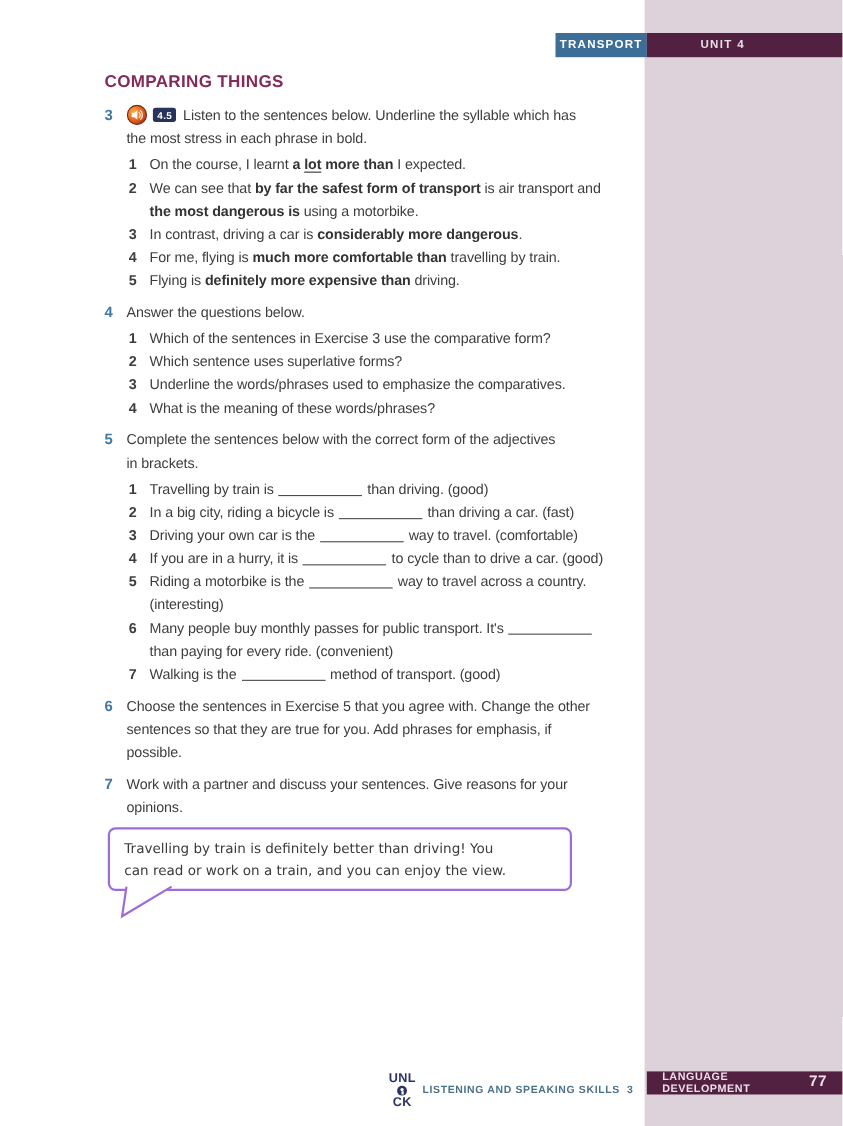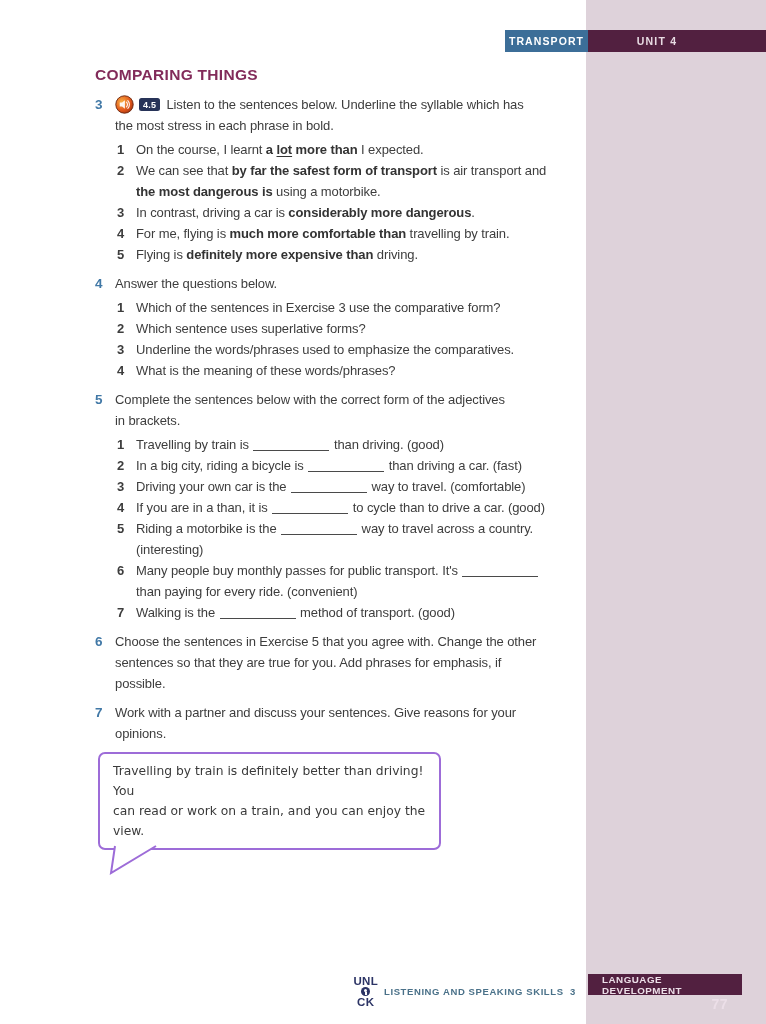--- a/index.html
+++ b/index.html
@@ -23,35 +23,35 @@
   .items{margin-top:3px;}
   .item{display:grid;grid-template-columns:19px 1fr;margin-left:22px;}
   .item-num{font-weight:700;font-size:13px;line-height:21px;color:#3d3d3d;}
   .b{font-weight:700;color:#333;}
   .bu{font-weight:700;color:#333;text-decoration:underline;text-underline-offset:2px;text-align:center;}
   .blank{display:inline-block;width:76px;height:12px;border-bottom:1.4px solid #4a4a4a;vertical-align:-2px;margin:0 1px;}
   .audio-group{display:inline-flex;align-items:center;gap:5px;margin-right:6px;vertical-align:-5px;}
   .spk{width:19px;height:19px;display:block;}
   .track{background:var(--badge_navy,#273358);color:#fff;font-size:9px;font-weight:700;padding:1.5px 4px;
     border-radius:2.5px;letter-spacing:0.3px;line-height:10px;}
-  .bubble{margin-top:7px;margin-left:3px;width:343px;border:2px solid var(--bubble_purple,#9d6cd8);border-radius:7px;
+  .bubble{margin-top:7px;margin-left:3px;width:422px;border:2px solid var(--bubble_purple,#9d6cd8);border-radius:7px;
     padding:7px 10px 7px 13px;position:relative;background:#fff;font-family:"DejaVu Sans",sans-serif;
     font-size:12.3px;line-height:20px;color:#3a3a3a;box-sizing:border-box;}
   .tail{position:absolute;left:10px;bottom:-27px;width:50px;height:29px;overflow:visible;}
   .tail .fillp{fill:#fff;}
   .tail .strokep{fill:none;stroke:var(--bubble_purple,#9d6cd8);stroke-width:2;}
   .footer-left{position:absolute;top:975px;right:190px;display:flex;align-items:center;gap:6px;white-space:nowrap;}
   .brand{color:#2c3465;font-weight:700;font-size:11.5px;letter-spacing:0.3px;display:inline-flex;align-items:center;flex-direction:column;}
   .logo-o{width:9px;height:9px;border-radius:50%;background:#2c3465;display:inline-block;margin:0 1px;position:relative;}
   .logo-o::after{content:'';position:absolute;left:3px;top:2px;width:3px;height:3px;background:#fff;border-radius:50%;}
   .logo-o::before{content:'';position:absolute;left:3.7px;top:4.5px;width:2px;height:3px;background:#fff;}
   .series{color:#4a7189;font-size:9.5px;letter-spacing:0.6px;font-weight:700;}
-  .footer-bar{position:absolute;left:588px;top:974px;width:154px;height:21px;background:var(--maroon,#522040);
-    color:#ecdfe8;display:flex;align-items:flex-end;font-size:9.8px;letter-spacing:0.5px;padding:0 14px;
-    box-sizing:border-box;font-weight:700;flex-direction:column;}
+  .footer-bar{position:absolute;left:588px;top:974px;width:178px;height:21px;background:var(--maroon,#522040);
+    color:#ecdfe8;display:flex;align-items:flex-start;font-size:9.8px;letter-spacing:0.5px;padding:0 14px;
+    box-sizing:border-box;font-weight:700;}
   .pagenum{margin-left:auto;font-size:14px;font-weight:700;}
 </style>
 </head>
 <body style="--accent_blue: #4178a6; --header_blue: #3c6e98; --maroon: #522040; --pink: #ded2da; --title_purple: #822b5a; --bubble_purple: #9d6cd8; --text: #3d3d3d; --badge_navy: #273358;">
 
 <div class="pink-strip"></div>
 
 <div class="header-tab">
   <span>TRANSPORT</span>
 </div>
@@ -142,21 +142,21 @@
           <div class="item">
             <div class="item-num">2</div>
             <div class="rich"><span>In a big city, riding a bicycle is </span><span class="blank"></span><span> than driving a car. (fast)</span></div>
           </div>
           <div class="item">
             <div class="item-num">3</div>
             <div class="rich"><span>Driving your own car is the </span><span class="blank"></span><span> way to travel. (comfortable)</span></div>
           </div>
           <div class="item">
             <div class="item-num">4</div>
-            <div class="rich"><span>If you are in a than, it is </span><span class="blank"></span><span> to cycle than to drive a car. (good)</span></div>
+            <div class="rich"><span>If you are in a hurry, it is </span><span class="blank"></span><span> to cycle than to drive a car. (good)</span></div>
           </div>
           <div class="item">
             <div class="item-num">5</div>
             <div class="rich"><span>Riding a motorbike is the </span><span class="blank"></span><span> way to travel across a country.</span><br><span>(interesting)</span></div>
           </div>
           <div class="item">
             <div class="item-num">6</div>
             <div class="rich"><span>Many people buy monthly passes for public transport. It's </span><span class="blank"></span><br><span>than paying for every ride. (convenient)</span></div>
           </div>
           <div class="item">

